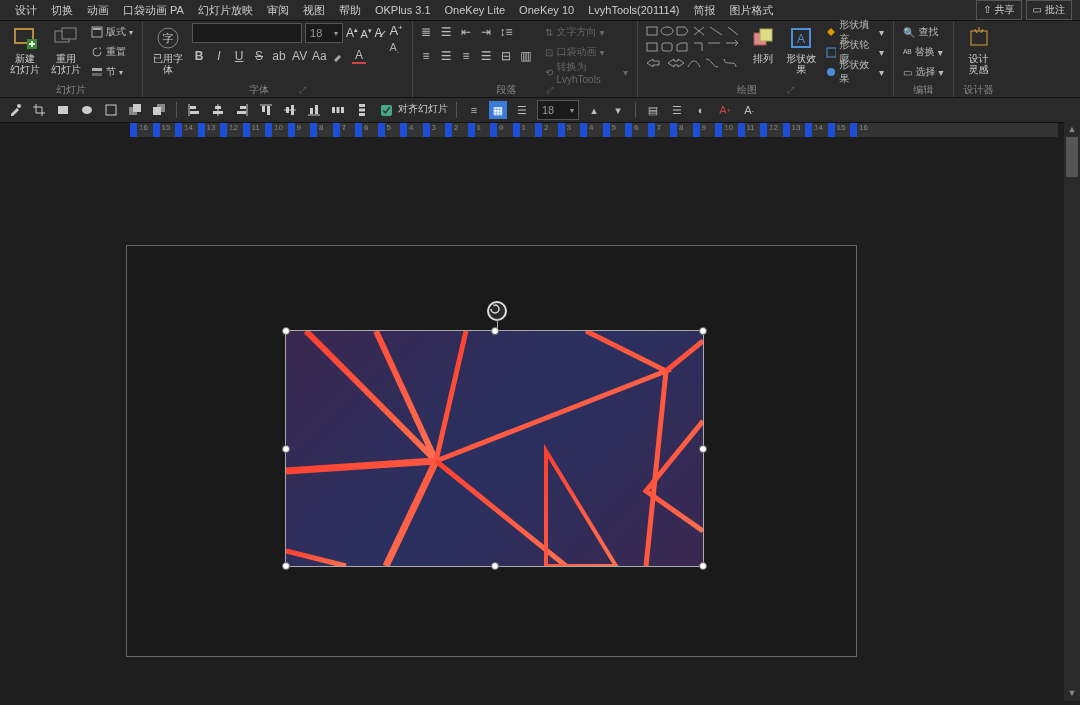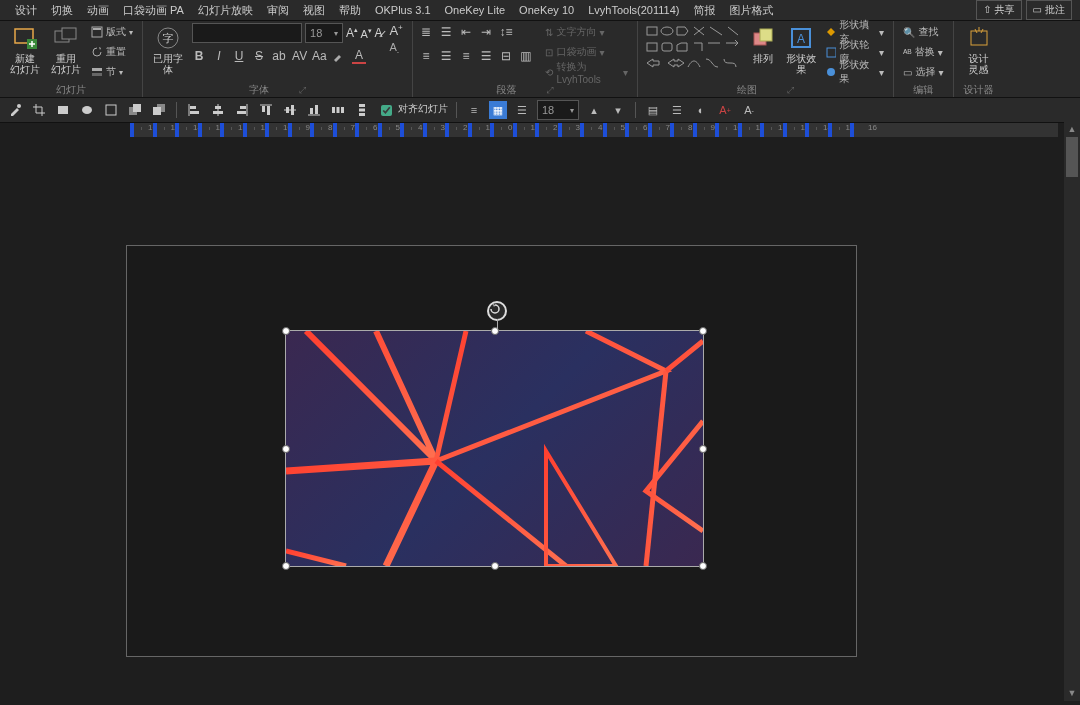--- a/index.html
+++ b/index.html
@@ -19,21 +19,21 @@
 .sel{background:#1a1a1a;border:1px solid #555;height:18px;display:flex;align-items:center;padding:0 4px;color:#999;font-size:11px}
 .iconrow{display:flex;gap:6px;align-items:center;height:18px}
 .iconrow span{cursor:pointer;color:#bbb;font-size:12px;width:14px;text-align:center}
 svg{display:block}
 .qat{height:24px;background:#2a2a2a;display:flex;align-items:center;padding:0 6px;gap:6px;border-bottom:1px solid #111}
 .qat .qb{width:18px;height:18px;display:flex;align-items:center;justify-content:center;cursor:pointer;color:#bbb}
 .qat .sep{width:1px;height:16px;background:#555;margin:0 2px}
 .qat .chk{display:flex;align-items:flex-start;gap:3px;font-size:10px;color:#ccc}
 .qat input[type=checkbox]{width:11px;height:11px;accent-color:#4a8}
 .ruler{height:16px;background:#333;position:relative;margin-left:130px;margin-right:22px;overflow:hidden;font-size:8px;color:#888}
-.ruler .tick{position:absolute;top:0;height:16px;border-left:4px solid #1d4ed8;padding-left:14px;line-height:10px}
+.ruler .tick{position:absolute;top:0;height:16px;border-left:7px solid #1d4ed8;padding-left:2px;line-height:10px}
 .ruler .minor{position:absolute;top:4px;height:3px;border-left:1px solid #555}
 .stage{position:absolute;top:137px;left:0;right:16px;bottom:4px;background:#1e1e1e;overflow:hidden}
 .slide{position:absolute;left:126px;top:108px;width:729px;height:410px;border:1px solid #666;background:#1a1a1a}
 .selbox{position:absolute;left:285px;top:330px;width:417px;height:235px;border:1px solid #aaa}
 .selimg{width:100%;height:100%;background:linear-gradient(135deg,#3a2850 0%,#2a3060 50%,#3a2850 100%);position:relative;overflow:hidden}
 .selimg::before,.selimg::after{content:"";position:absolute;inset:0}
 .handle{position:absolute;width:8px;height:8px;background:#fff;border:1px solid #666;border-radius:50%;box-sizing:border-box}
 .h-tl{left:-4px;top:-4px}.h-tr{right:-4px;top:-4px}.h-bl{left:-4px;bottom:-4px}.h-br{right:-4px;bottom:-4px}
 .h-t{left:50%;top:-4px;margin-left:-4px}.h-b{left:50%;bottom:-4px;margin-left:-4px}
 .h-l{left:-4px;top:50%;margin-top:-4px}.h-r{right:-4px;top:50%;margin-top:-4px}

